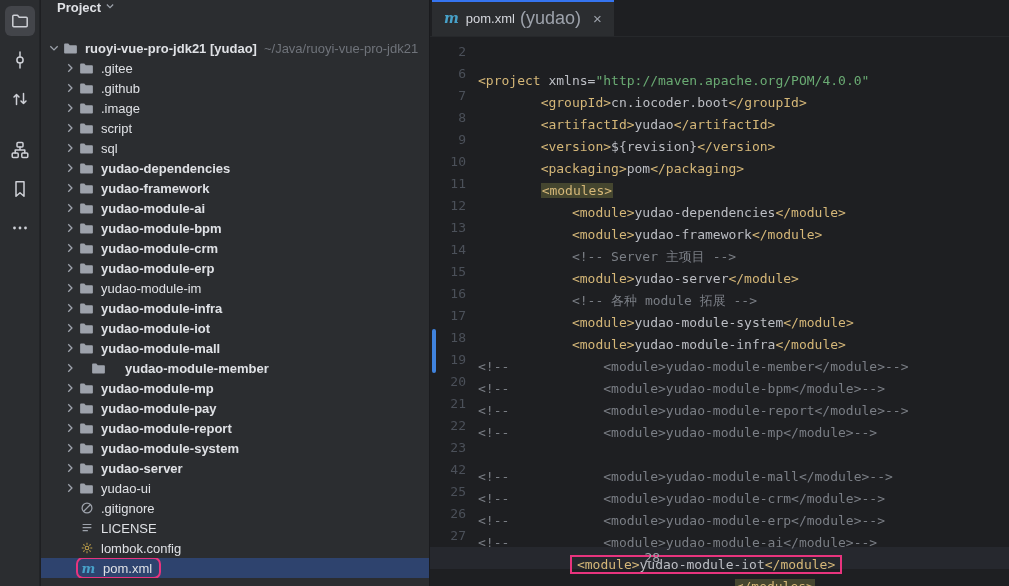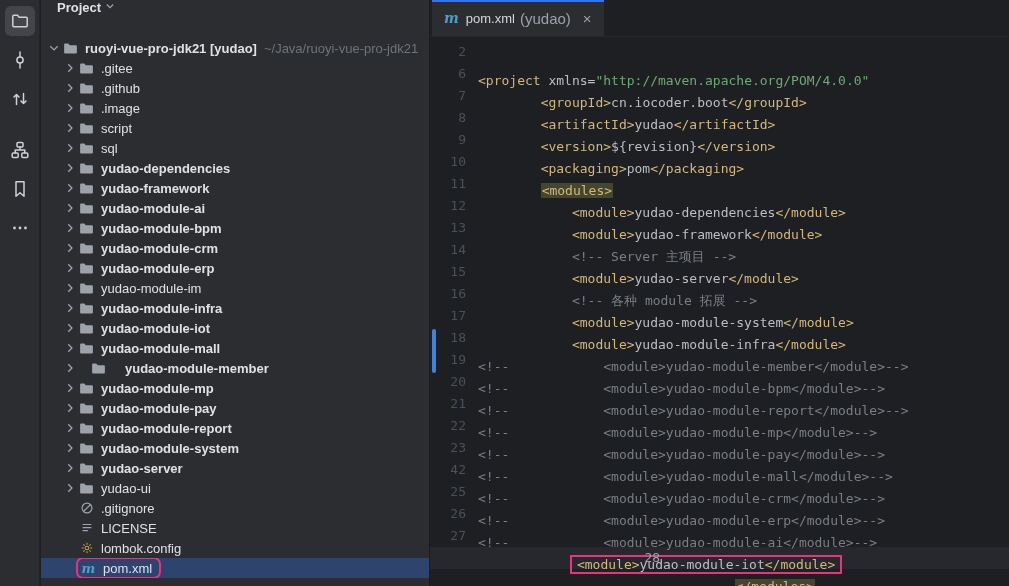--- a/index.html
+++ b/index.html
@@ -41,21 +41,21 @@
     color:var(--maven-blue);font-size:13px;line-height:1;}
 
   
   .editor-area{position:absolute;left:430px;top:0;right:0;height:100%;background:var(--editor-bg);}
   .tab-bar{height:37px;display:flex;align-items:stretch;background:#1e1f22;border-bottom:1px solid #26282b;
     box-sizing:border-box;padding-left:2px;}
   .tab{position:relative;display:flex;align-items:center;gap:7px;padding:0 12px;background:#2b2d30;}
   .tab-ind{position:absolute;top:0;left:0;right:0;height:2px;background:var(--accent);}
   .tab .mvn{font-size:14px;}
   .tab-title{color:#d5d7dd;font-size:13px;}
-  .tab-qual{color:#9da2ab;font-size:15px;margin-left:-2px;}
+  .tab-qual{color:#9da2ab;font-size:18px;margin-left:-2px;}
   .tab-close{color:#9da2ab;font-size:15px;margin-left:5px;}
 
   .code-wrap{position:absolute;top:37px;left:0;right:0;bottom:0;
     font-family:"DejaVu Sans Mono",monospace;font-size:13px;padding-top:4px;}
   .cline{height:22px;line-height:22px;display:flex;white-space:pre;}
   .cline.caret{background:var(--caret-line);justify-content:center;}
   .ln{width:36px;flex:0 0 36px;text-align:right;color:var(--line-number);}
   .ln.on{color:var(--line-number-active);}
   .ctext{margin-left:12px;margin-top:29px;}
   .tok-t{color:var(--tag);}
@@ -499,21 +499,21 @@
           <div class="cline"><span class="ln">12</span><span class="ctext"><span class="tok-p">            </span><span class="tok-t">&lt;module&gt;</span><span class="tok-p">yudao-framework</span><span class="tok-t">&lt;/module&gt;</span></span></div>
           <div class="cline"><span class="ln">13</span><span class="ctext"><span class="tok-p">            </span><span class="tok-c">&lt;!-- Server 主项目 --&gt;</span></span></div>
           <div class="cline"><span class="ln">14</span><span class="ctext"><span class="tok-p">            </span><span class="tok-t">&lt;module&gt;</span><span class="tok-p">yudao-server</span><span class="tok-t">&lt;/module&gt;</span></span></div>
           <div class="cline"><span class="ln">15</span><span class="ctext"><span class="tok-p">            </span><span class="tok-c">&lt;!-- 各种 module 拓展 --&gt;</span></span></div>
           <div class="cline"><span class="ln">16</span><span class="ctext"><span class="tok-p">            </span><span class="tok-t">&lt;module&gt;</span><span class="tok-p">yudao-module-system</span><span class="tok-t">&lt;/module&gt;</span></span></div>
           <div class="cline"><span class="ln">17</span><span class="ctext"><span class="tok-p">            </span><span class="tok-t">&lt;module&gt;</span><span class="tok-p">yudao-module-infra</span><span class="tok-t">&lt;/module&gt;</span></span></div>
           <div class="cline"><span class="ln">18</span><span class="ctext"><span class="tok-c">&lt;!--            &lt;module&gt;yudao-module-member&lt;/module&gt;--&gt;</span></span></div>
           <div class="cline"><span class="ln">19</span><span class="ctext"><span class="tok-c">&lt;!--            &lt;module&gt;yudao-module-bpm&lt;/module&gt;--&gt;</span></span></div>
           <div class="cline"><span class="ln">20</span><span class="ctext"><span class="tok-c">&lt;!--            &lt;module&gt;yudao-module-report&lt;/module&gt;--&gt;</span></span></div>
           <div class="cline"><span class="ln">21</span><span class="ctext"><span class="tok-c">&lt;!--            &lt;module&gt;yudao-module-mp&lt;/module&gt;--&gt;</span></span></div>
-          <div class="cline"><span class="ln">22</span><span class="ctext"><span class="tok-c">&lt;!--            &lt;module&gt;yudao-module-pay&lt;/module&gt;--&gt;</span></span></div>
+          <div class="cline"><span class="ln">22</span></div>
           <div class="cline"><span class="ln">23</span><span class="ctext"><span class="tok-c">&lt;!--            &lt;module&gt;yudao-module-mall&lt;/module&gt;--&gt;</span></span></div>
           <div class="cline"><span class="ln">42</span><span class="ctext"><span class="tok-c">&lt;!--            &lt;module&gt;yudao-module-crm&lt;/module&gt;--&gt;</span></span></div>
           <div class="cline"><span class="ln">25</span><span class="ctext"><span class="tok-c">&lt;!--            &lt;module&gt;yudao-module-erp&lt;/module&gt;--&gt;</span></span></div>
           <div class="cline"><span class="ln">26</span><span class="ctext"><span class="tok-c">&lt;!--            &lt;module&gt;yudao-module-ai&lt;/module&gt;--&gt;</span></span></div>
           <div class="cline"><span class="ln">27</span><span class="ctext"><span class="tok-p">            </span><span class="pink-box"><span class="tok-t">&lt;module&gt;</span><span class="tok-p">yudao-module-iot</span><span class="tok-t">&lt;/module&gt;</span></span></span></div>
           <div class="cline caret"><span class="ln on">28</span><span class="ctext"><span class="tok-p">        </span><span class="tok-m">&lt;/modules&gt;</span></span></div>
         </div>
     </div>
   </div>
 

